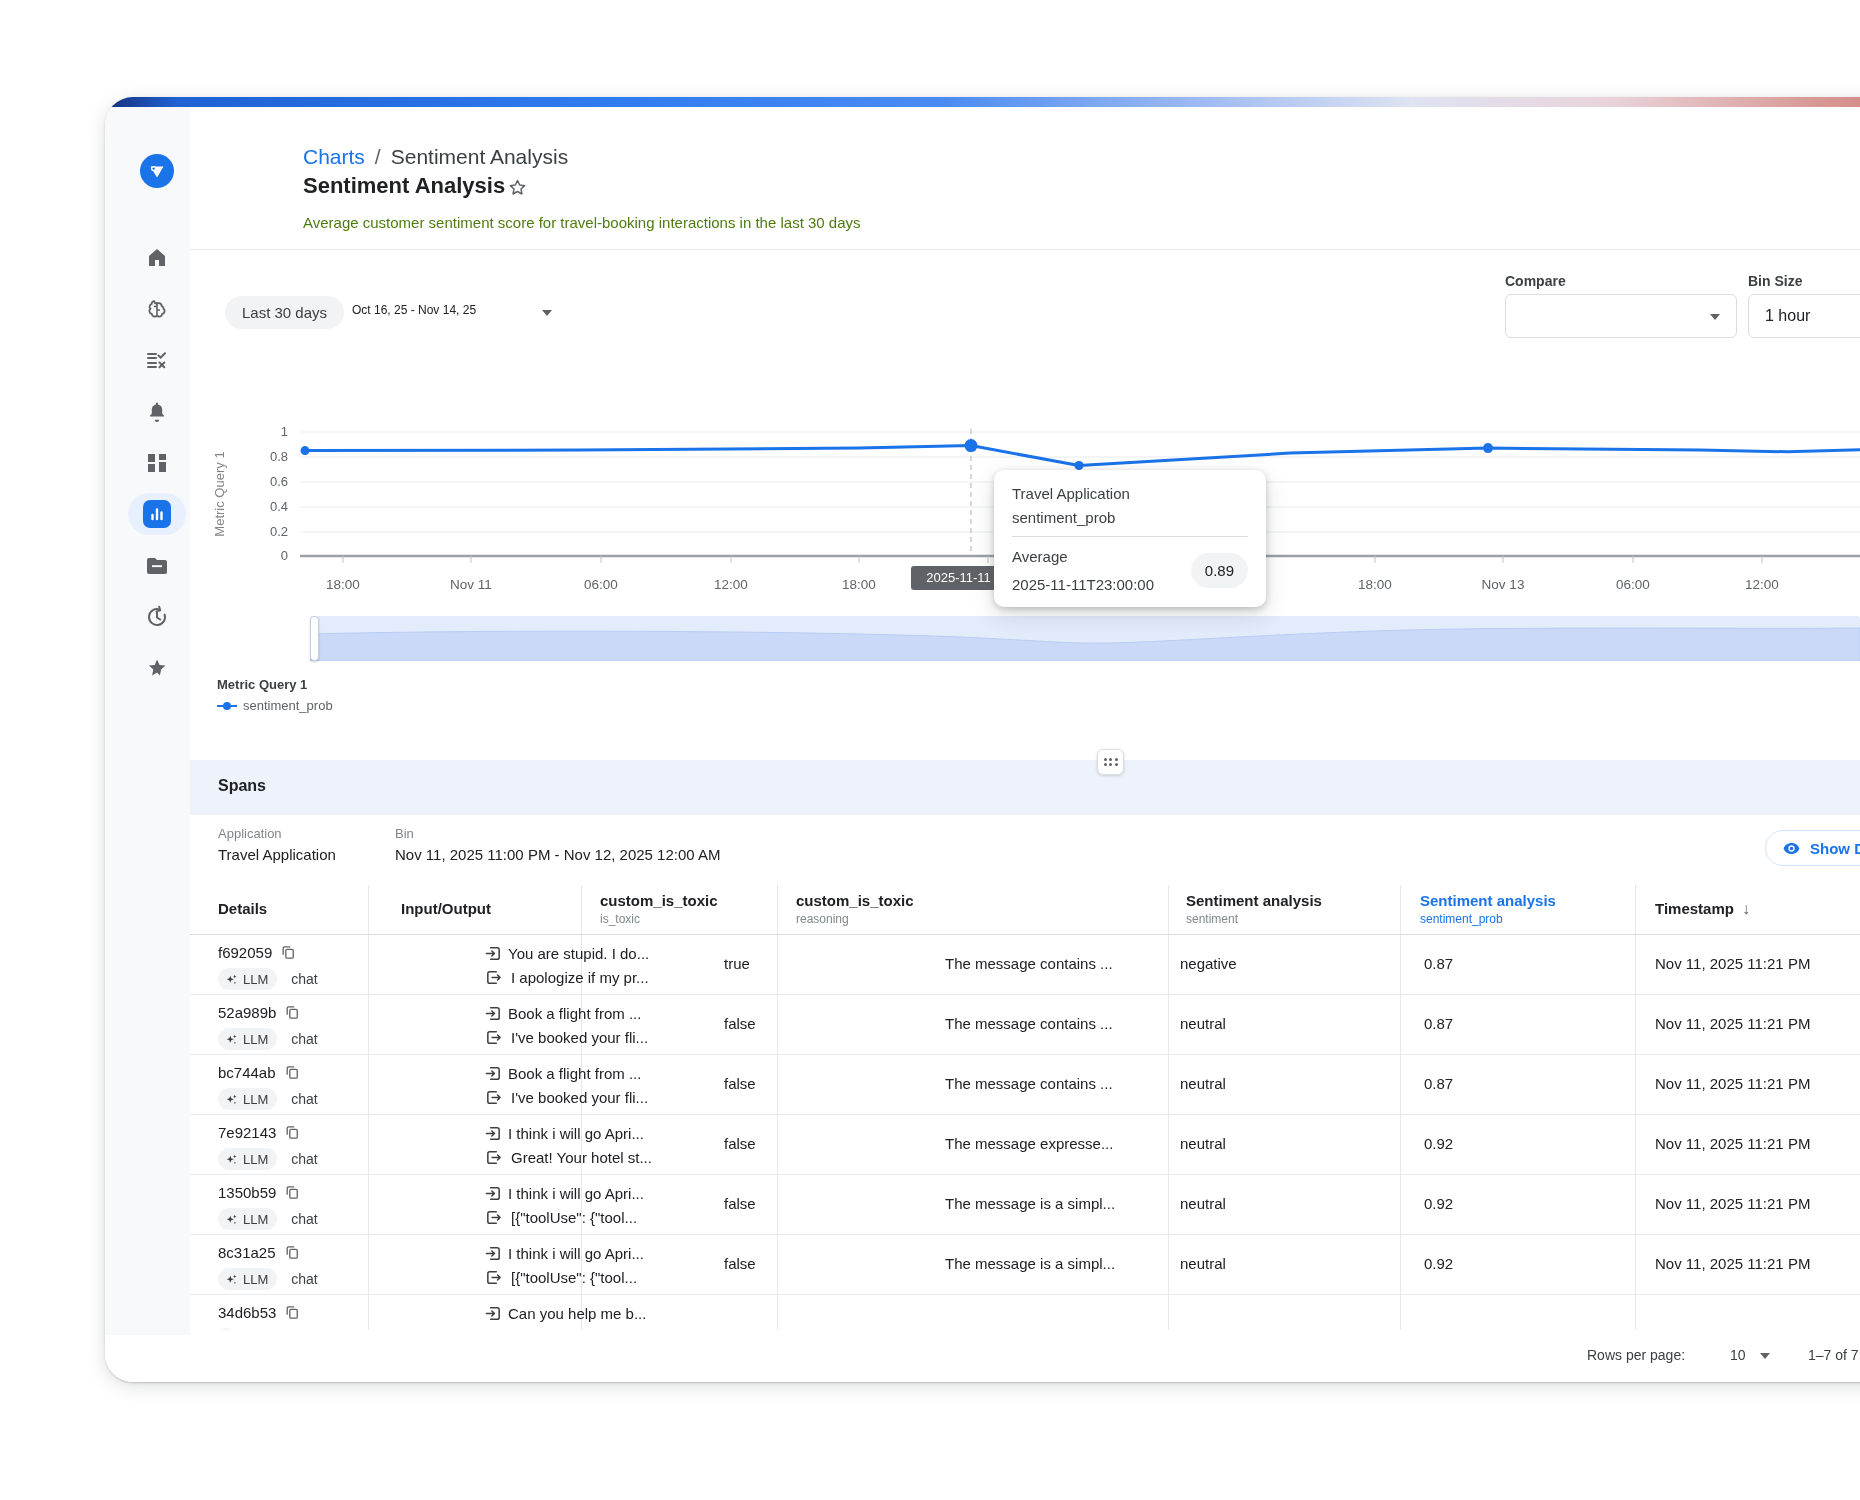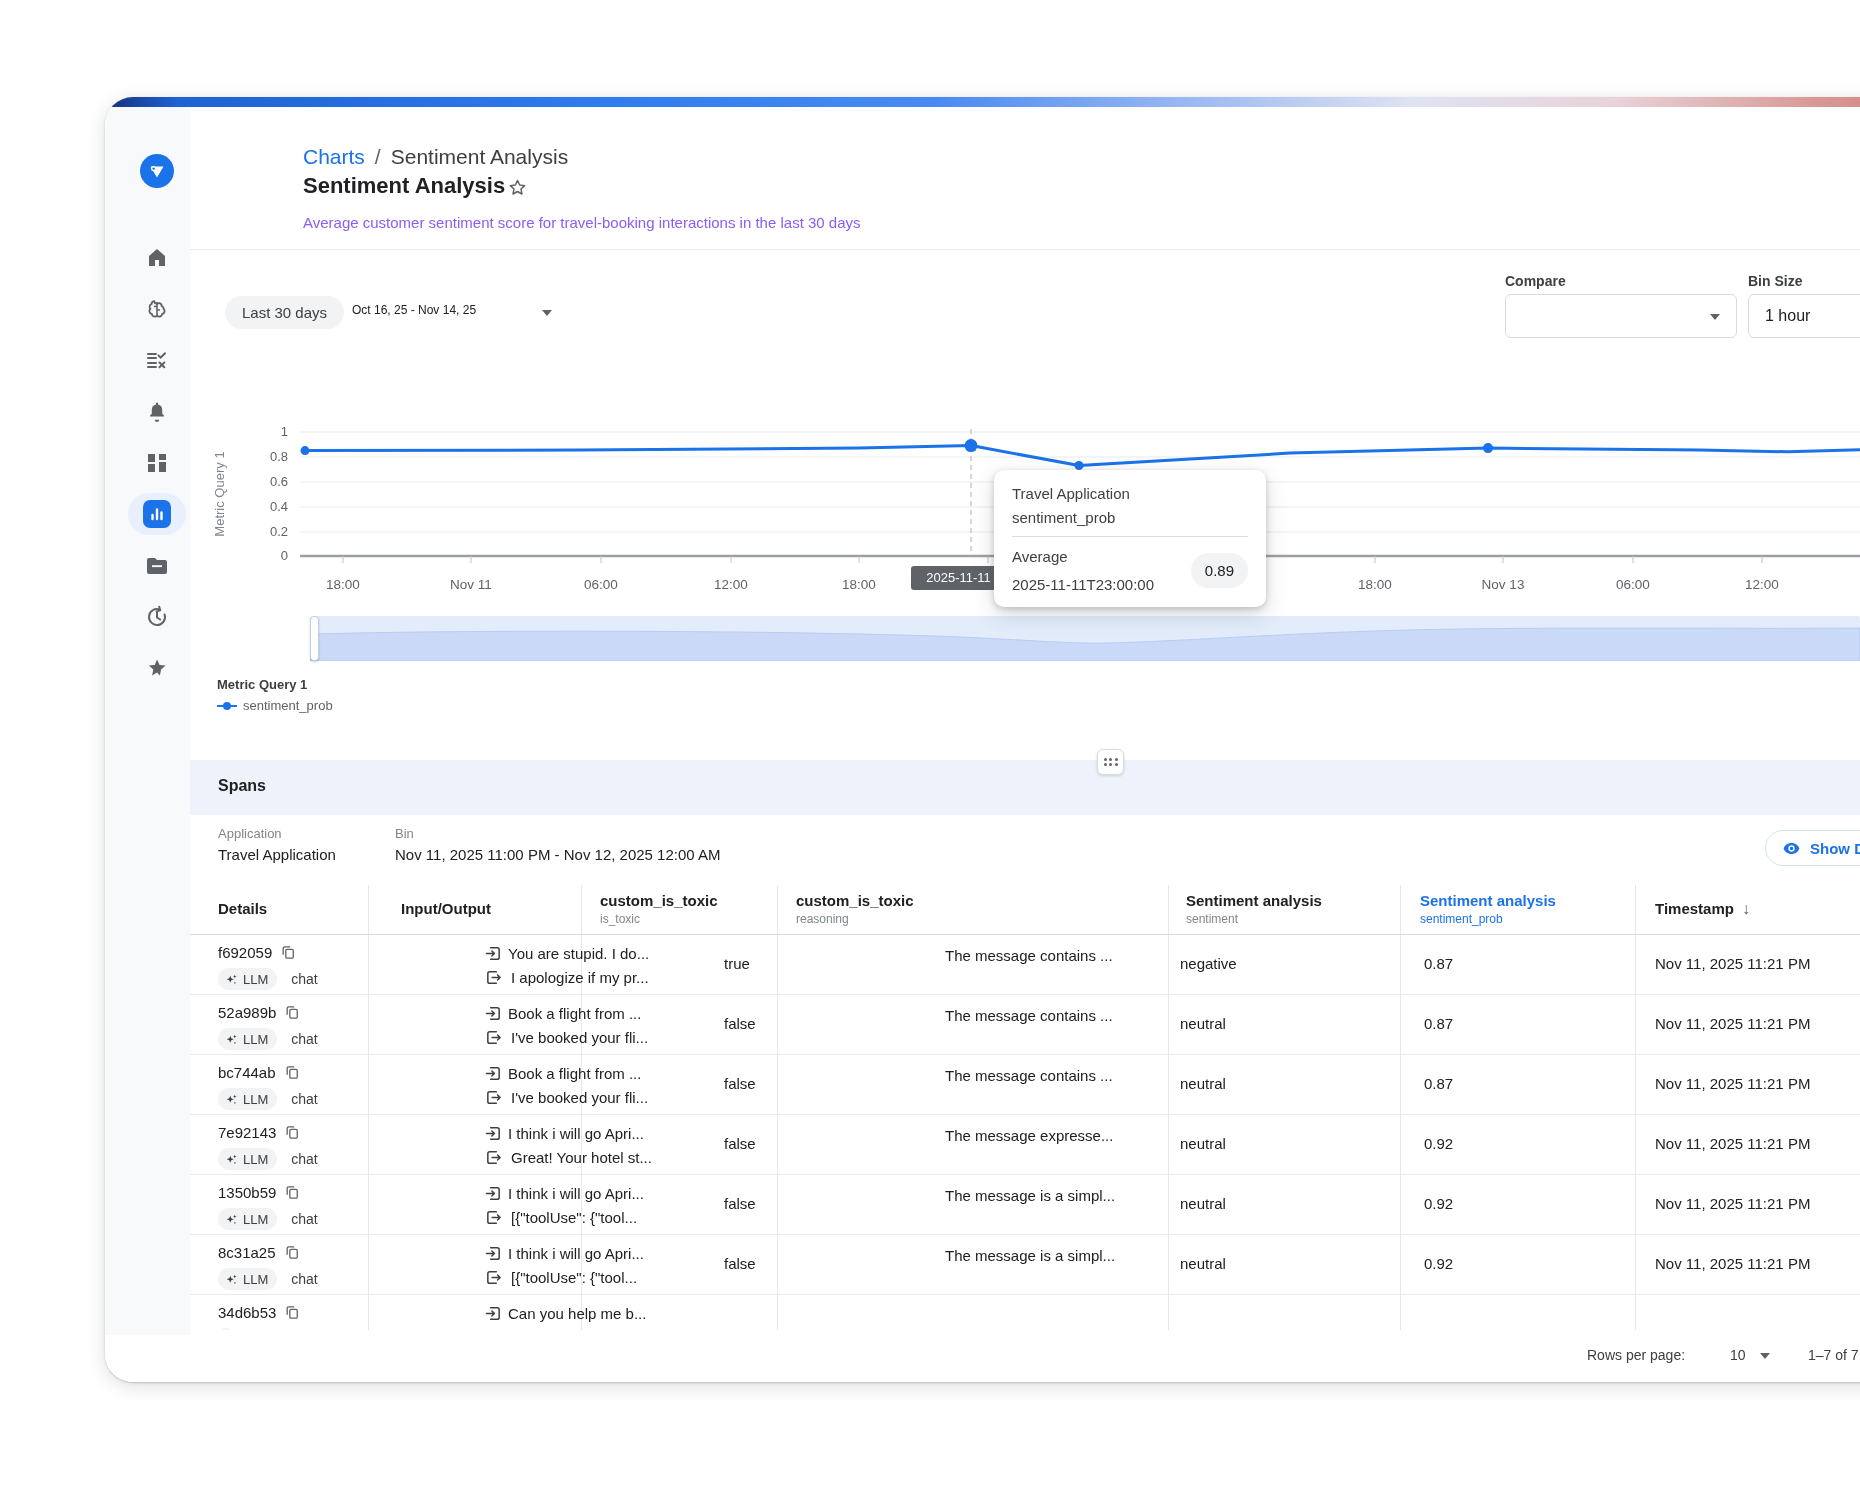--- a/index.html
+++ b/index.html
@@ -17,21 +17,21 @@
   .active-pill { position:absolute; left:23px; top:386px; width:58px; height:42px; border-radius:21px; background:#e8f0fe; cursor:pointer; }
   .active-sq { position:absolute; left:15px; top:7px; width:28px; height:28px; border-radius:7px; background:#1a73e8;
           display:flex; align-items:center; justify-content:center; }
   .avatar { position:absolute; left:32px; top:1229px; width:40px; height:40px; border-radius:50%; background:#34a853;
           color:#fff; font-size:16px; font-weight:bold; display:flex; align-items:center; justify-content:center; cursor:pointer; }
   .crumbs { position:absolute; left:198px; top:48px; font-size:21px; color:#3c4043; }
   .crumbs a { color:#1a73e8; text-decoration:none; cursor:pointer; }
   .crumb-sep { color:#5f6368; margin:0 10px; }
   .page-title { position:absolute; left:198px; top:76px; font-size:22px; font-weight:bold; color:#202124; }
   .fav-star { position:absolute; left:402px; top:80px; cursor:pointer; }
-  .subtitle { position:absolute; left:198px; top:117px; font-size:15px; color:#8b5cf6; }
+  .subtitle { position:absolute; left:198px; top:117px; font-size:15px; color:#4d7c0f; }
   .hdr-div { position:absolute; left:85px; top:152px; right:0; height:1px; background:#e8eaed; }
   .range-pill { position:absolute; left:120px; top:199px; height:33px; line-height:33px; padding:0 17px;
           border-radius:17px; background:#f1f3f4; font-size:15px; color:#3c4043; cursor:pointer; }
   .date-range { position:absolute; left:247px; top:206px; font-size:12px; color:#202124; cursor:pointer; }
   .caret { width:0; height:0; border-left:5px solid transparent; border-right:5px solid transparent; border-top:6px solid #5f6368; }
   .dr-caret { position:absolute; left:437px; top:213px; }
   .sel-label { position:absolute; top:176px; font-size:14px; font-weight:bold; color:#3c4043; }
   .sel-box { position:absolute; top:197px; height:44px; border:1px solid #dadce0; border-radius:6px; background:#fff; cursor:pointer; }
   .cmp-caret { position:absolute; right:16px; top:19px; }
   .binsize-text { padding:0 16px; line-height:42px; font-size:16px; color:#202124; }
@@ -69,21 +69,21 @@
   .sort-arrow { font-weight:normal; color:#5f6368; font-size:16px; margin-left:8px; }
   .trow { position:relative; height:60px; border-bottom:1px solid #e8eaed; cursor:pointer; }
   .cell { position:absolute; font-size:15px; color:#202124; white-space:nowrap; }
   .id-line { left:28px; top:9px; display:flex; align-items:center; gap:9px; }
   .tag-line { left:28px; top:33px; display:flex; align-items:center; gap:14px; }
   .llm-pill { display:flex; align-items:center; gap:5px; background:#f1f3f4; border-radius:12px; height:22px; padding:0 9px 0 7px;
           font-size:13px; color:#3c4043; }
   .chat-txt { font-size:14px; color:#3c4043; }
   .io-line { left:295px; display:flex; align-items:center; gap:9px; }
   .io-1 { top:10px;gap:6px; } .io-2 { top:34px; }
-  .c-tox { left:534px; top:20px; } .c-rea { left:755px; top:12px;text-align:right; } .c-sen { left:990px; top:20px; }
+  .c-tox { left:534px; top:20px; } .c-rea { left:755px; top:20px;text-align:right; } .c-sen { left:990px; top:20px; }
   .c-pro { left:1234px; top:20px; } .c-ts { left:1465px; top:20px; }
   .copy-ic { cursor:pointer; display:inline-flex; }
   .footer { position:absolute; left:0; right:0; top:1238px; height:47px; background:#fff; font-size:14px; color:#3c4043; }
   .rpp-label { position:absolute; left:1482px; top:12px; }
   .rpp-value { position:absolute; left:1625px; top:12px; cursor:pointer; }
   .rpp-caret { position:absolute; left:1655px; top:18px; }
   .range-info { position:absolute; left:1703px; top:12px; }
 </style>
 </head>
 <body>

